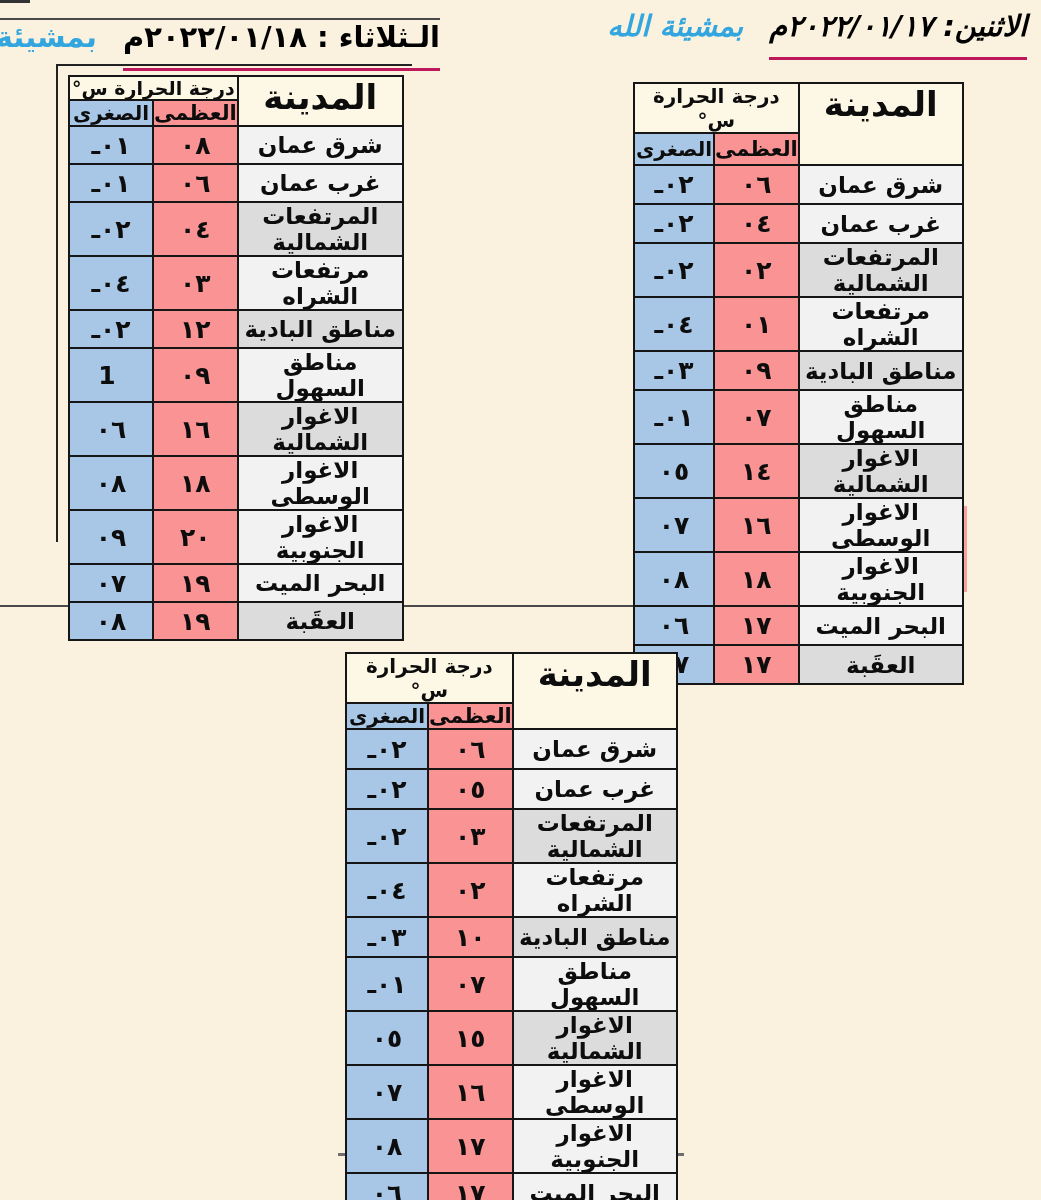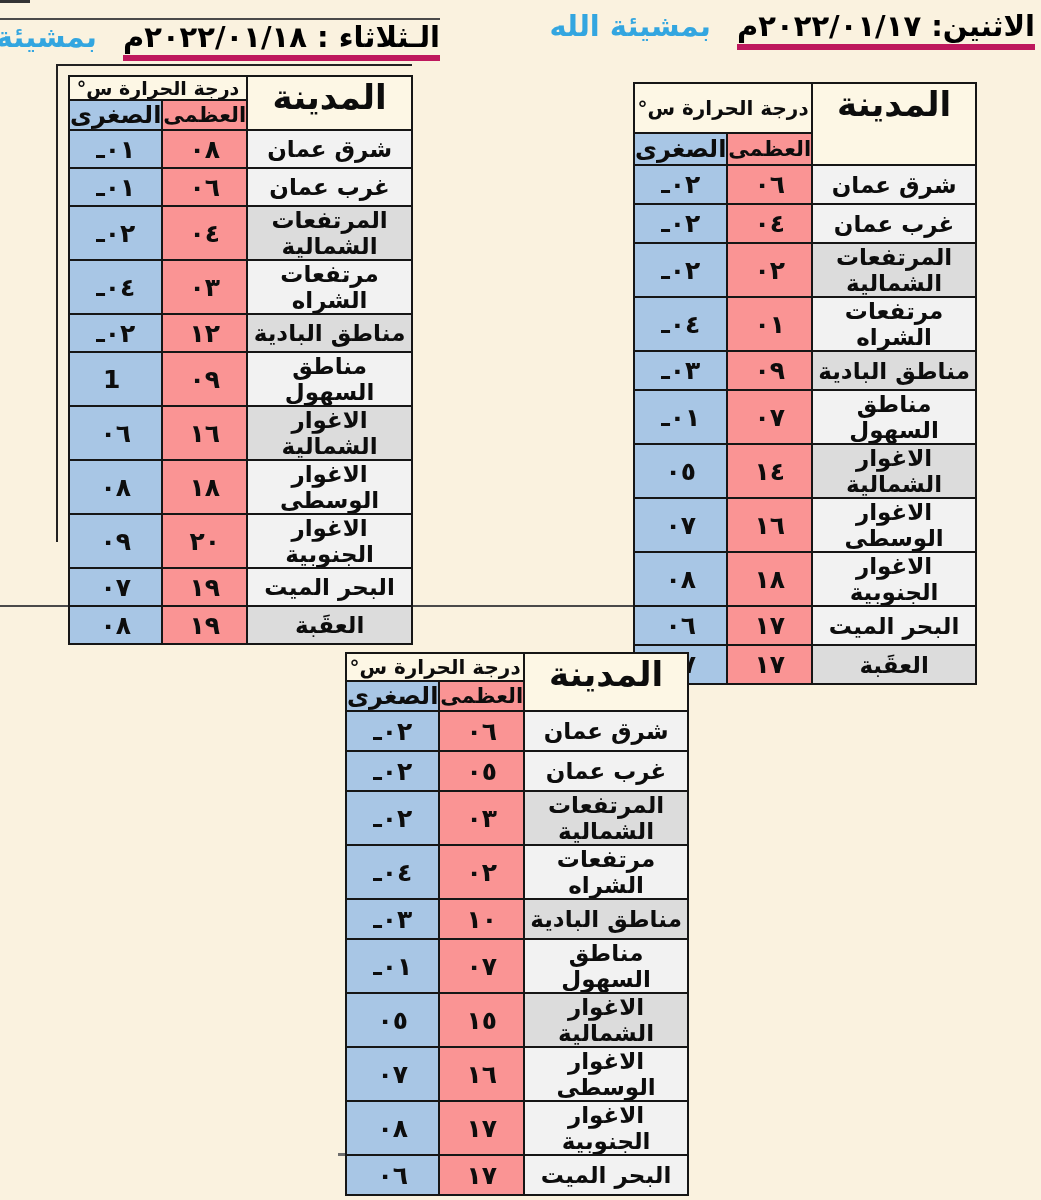--- a/index.html
+++ b/index.html
@@ -27,29 +27,29 @@
   
   .day-title{
     position:absolute;
     white-space:nowrap;
     direction:rtl;
     font-weight:bold;
     font-size:29px;
     color:#000;
   }
   .t-black{
-    border-bottom:6px solid #be185d;
-    padding-bottom:1px;
+    border-bottom:3px solid #be185d;
+    padding-bottom:14px;
     margin-top:8px;
   }
   .t-blue{
     color:var(--title-blue);
     margin-inline-start:16px;
   }
-  #title0{top:9px;right:6px;}
+  #title0{top:9px;right:14px;font-style:italic;}
   #title1{top:20px;right:601px;}
   #title2{top:607px;right:324px;}
 
   
   table.wtab{
     position:absolute;
     border-collapse:collapse;
     table-layout:fixed;
     direction:rtl;
     font-weight:bold;
@@ -66,21 +66,21 @@
     font-size:34px;
     vertical-align:top;
     padding-top:3px;
   }
   th.temp-h{
     background:var(--header-cream);
     font-size:20px;
     font-weight:bold;
   }
   th.max-h{background:var(--max-cell);font-size:21px;}
-  th.min-h{background:var(--min-cell);font-size:24px;}
+  th.min-h{background:var(--min-cell);font-size:20px;}
   td.city{
     background:var(--row-light);
     font-size:23px;
   }
   td.city.shaded{background:var(--row-shaded);margin-top:22px;}
   td.num{
     font-size:25px;
     letter-spacing:8px;
     direction:ltr;
     unicode-bidi:bidi-override;

